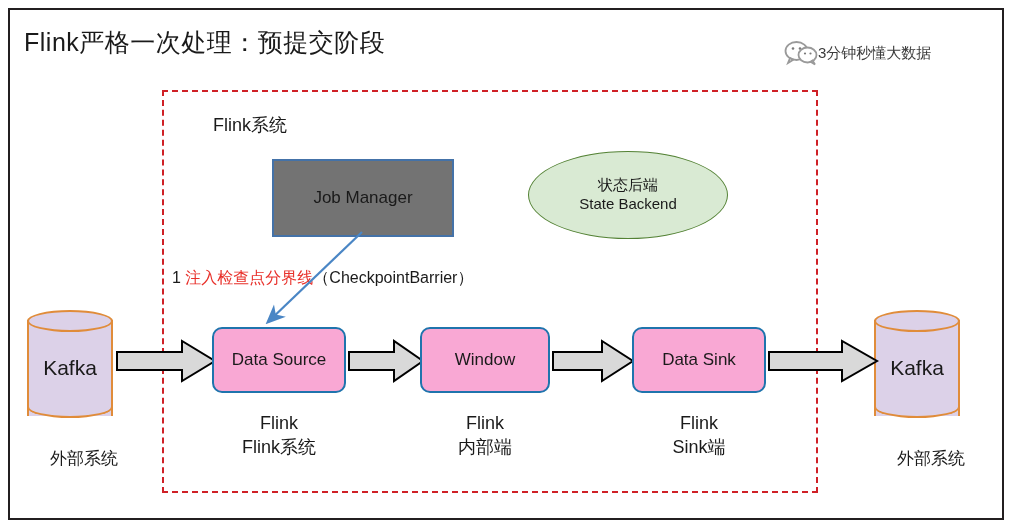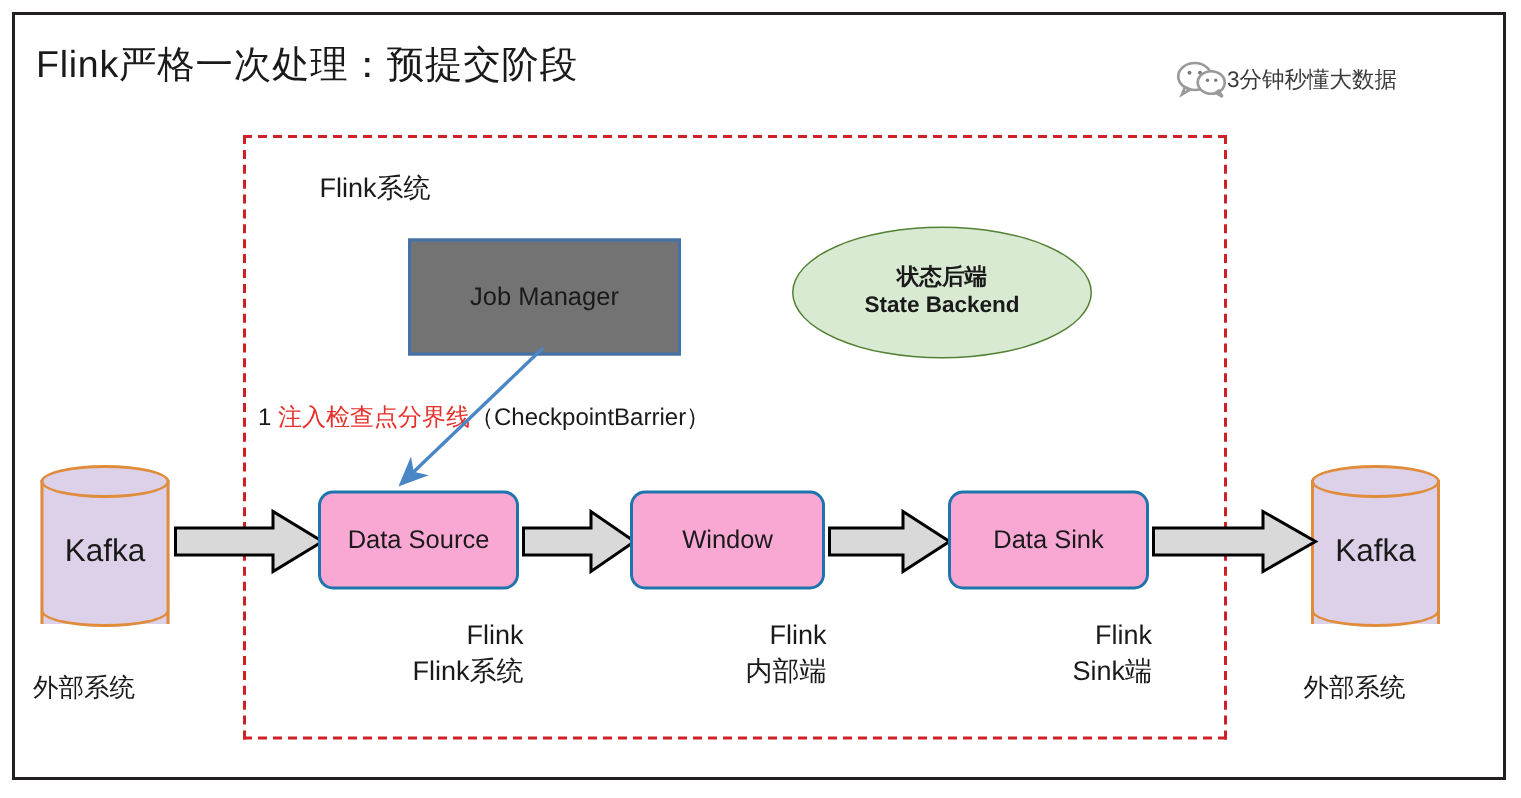--- a/index.html
+++ b/index.html
@@ -102,21 +102,20 @@
     border: 1.5px solid #548235;
     border-radius: 50%;
     box-sizing: border-box;
     display: flex;
     flex-direction: column;
     align-items: center;
     justify-content: center;
     font-size: 15px;
     color: #1a1a1a;
     line-height: 1.25;
-    font-weight: bold;
   }
   
   .annotation {
     position: absolute;
     left: 172px;
     top: 268px;
     font-size: 16px;
     color: #1a1a1a;
     white-space: nowrap;
   }
@@ -176,21 +175,21 @@
     color: #1a1a1a;
     z-index: 3;
   }
   .kafka-left  { left: 27px;  top: 310px; }
   .kafka-right { left: 874px; top: 310px; }
   .ext-label {
     position: absolute;
     font-size: 17px;
     color: #1a1a1a;
     white-space: nowrap;
-    text-align: left;
+    text-align: right;
   }
   .ext-label-left  { left: 22px;  top: 447px; width: 96px; }
   .ext-label-right { left: 869px; top: 447px; width: 96px; }
   
   .pbox {
     position: absolute;
     height: 66px;
     background: #f9a8d4;
     border: 2.5px solid #1f74ad;
     border-radius: 10px;
@@ -202,21 +201,21 @@
     color: #1a1a1a;
   }
   .pbox-source { left: 212px; top: 327px; width: 134px; }
   .pbox-window { left: 420px; top: 327px; width: 130px; }
   .pbox-sink   { left: 632px; top: 327px; width: 134px; }
   
   .stage-label {
     position: absolute;
     font-size: 18px;
     color: #1a1a1a;
-    text-align: right;
+    text-align: center;
     line-height: 1.35;
     white-space: nowrap;
   }
   .stage-label-source { left: 209px; top: 411px; width: 140px; }
   .stage-label-window { left: 419px; top: 411px; width: 132px; }
   .stage-label-sink   { left: 630px; top: 411px; width: 138px; }
   
   .block-arrow {
     position: absolute;
     top: 339px;

